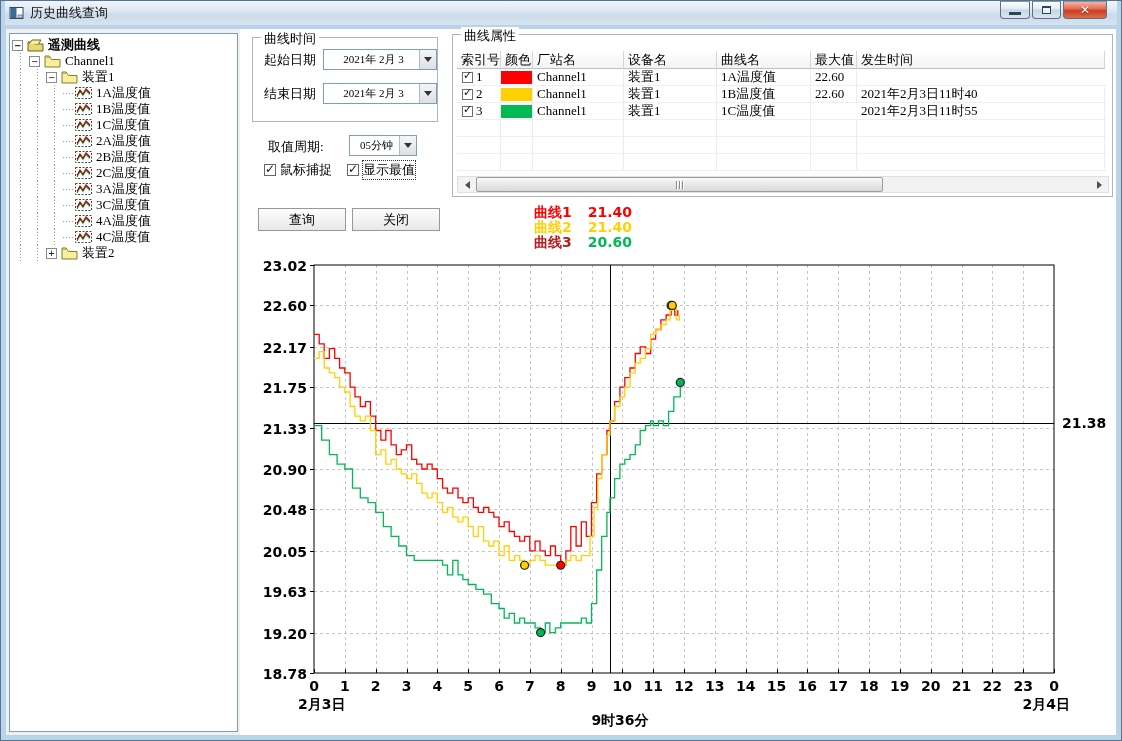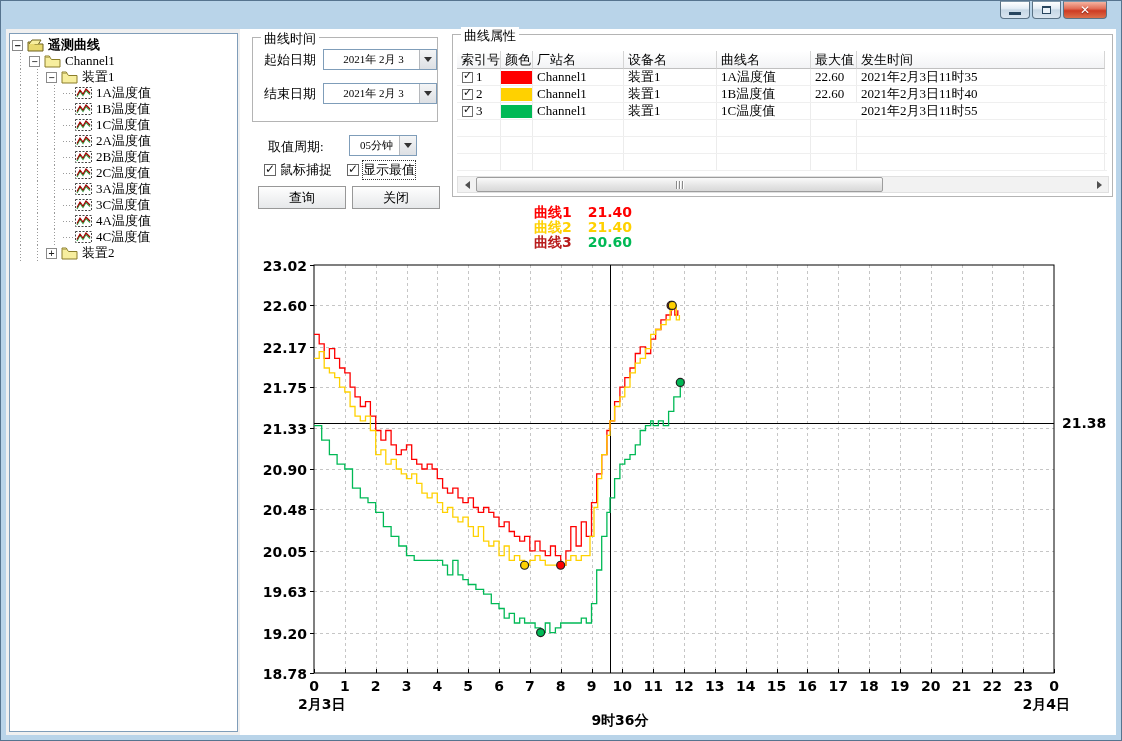--- a/index.html
+++ b/index.html
@@ -47,21 +47,21 @@
   .combo .combo-btn { width:17px; align-self:stretch; border-left:1px solid #b5b8bc;
                       background:linear-gradient(#f4f5f6,#dde0e4); display:flex; align-items:center; justify-content:center; }
   .tri-down { width:0; height:0; border:4px solid transparent; border-top:5px solid #333; margin-top:4px; }
   .checkrow { position:absolute; display:flex; align-items:center; font-size:13px; }
   .checkbox { width:12px; height:12px; border:1px solid #666; background:#fff; position:relative; flex:0 0 auto; margin-right:4px; }
   .checkbox .tick { position:absolute; left:0px; top:-3px; font-size:12px; font-weight:bold; color:#111;
                     font-family:"DejaVu Sans",sans-serif; }
   .cb-label.focused { outline:1px dotted #333; }
   .pushbtn { position:absolute; width:88px; height:23px; border:1px solid #989898;
              background:linear-gradient(#fefefe,#f1f2f3 55%,#e6e8ea); font-size:13px; color:#000;
-             display:flex; align-items:center; justify-content:center; font-family:"Liberation Serif", serif; }
+             display:flex; align-items:center; justify-content:center; font-family:"Liberation Serif", serif;margin-top:22px; }
   
   .proptable { position:absolute; left:451px; top:22px; width:650px; background:#fff; font-size:13px; }
   .t-head { display:flex; height:18px; }
   .t-head .th { background:linear-gradient(#ffffff,#f2f3f5); border-right:1px solid #d5d5d5; border-bottom:1px solid #c0c0c0;
                 padding-left:4px; display:flex; align-items:center; font-size:13px; }
   .t-row { display:flex; height:17px; border-bottom:1px solid #efefef; }
   .t-row .td { border-right:1px solid #ececec; padding-left:4px; display:flex; align-items:center; white-space:nowrap; overflow:hidden; }
   .row-check { width:11px; height:11px; border:1px solid #707070; background:#fff; position:relative; margin:0 3px 0 1px; flex:0 0 auto; }
   .row-check .tick { position:absolute; left:0; top:-4px; font-size:11px; font-weight:bold; color:#111; font-family:"DejaVu Sans",sans-serif; }
   .swatch { width:100%; height:13px; }
@@ -78,20 +78,28 @@
   
   .legend { position:absolute; left:528px; top:176px; font-family:"DejaVu Sans",sans-serif; font-weight:bold; font-size:14px; }
   .legend-row { display:flex; gap:16px; line-height:15px; }
   .chart-wrap { position:absolute; left:245px; top:224px; }
   svg text { font-family:"DejaVu Sans",sans-serif; }
 </style>
 </head>
 <body>
 
 <div class="window">
+  <div class="titlebar">
+    <svg class="app-icon" viewBox="0 0 16 14">
+      <rect x="1" y="1.5" width="13" height="11" fill="#fff" stroke="#2b4a66"></rect>
+      <rect x="1.5" y="2" width="6" height="10" fill="#3c6b92"></rect>
+      <rect x="9" y="9" width="4" height="3" fill="#cfd8e0" stroke="#2b4a66" stroke-width="0.6"></rect>
+    </svg>
+    <span class="title-text">历史曲线查询</span>
+  </div>
   <div class="caption-buttons">
     <div class="cap-btn min">
         <div class="glyph-min"></div>
       </div>
     <div class="cap-btn max">
         <div class="glyph-max"></div>
       </div>
     <div class="cap-btn close">
         <span class="glyph-x">✕</span>
       </div>
@@ -321,21 +329,20 @@
             </span>
             <span>1</span>
           </span>
           <span class="td" style="width: 32px; padding: 0px;">
             <span class="swatch" style="background: rgb(254, 0, 0);"></span>
           </span>
           <span class="td" style="width: 91px;">Channel1</span>
           <span class="td" style="width: 93px;">装置1</span>
           <span class="td" style="width: 94px;">1A温度值</span>
           <span class="td" style="width: 46px;">22.60</span>
-          <span class="td" style="width: 248px;">2021年2月3日11时35</span>
         </div>
         <div class="t-row">
           <span class="td" style="width: 44px;">
             <span class="row-check">
               <span class="tick">✓</span>
             </span>
             <span>2</span>
           </span>
           <span class="td" style="width: 32px; padding: 0px;">
             <span class="swatch" style="background: rgb(255, 209, 0);"></span>

